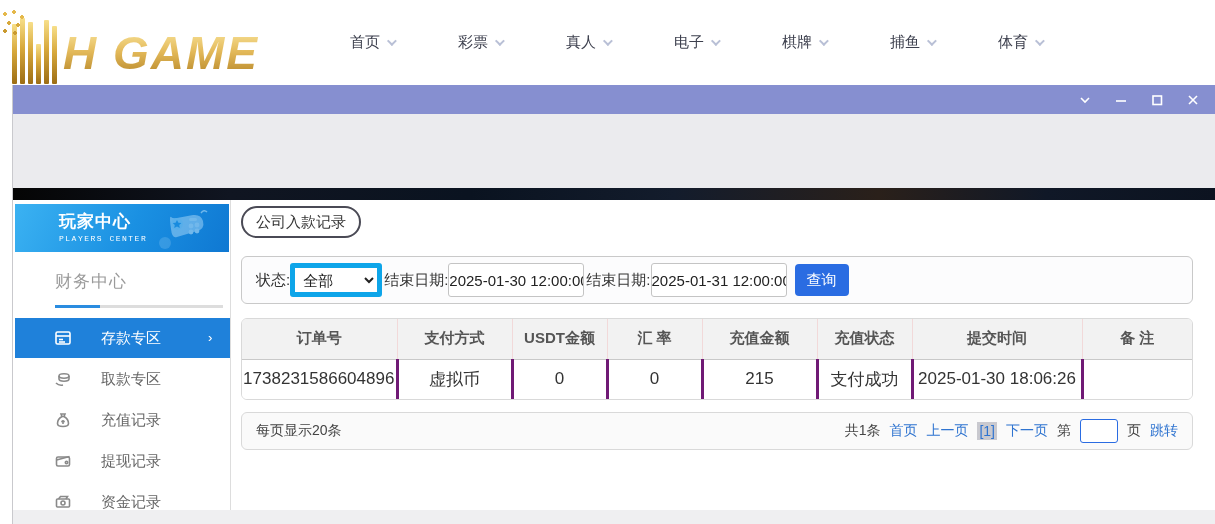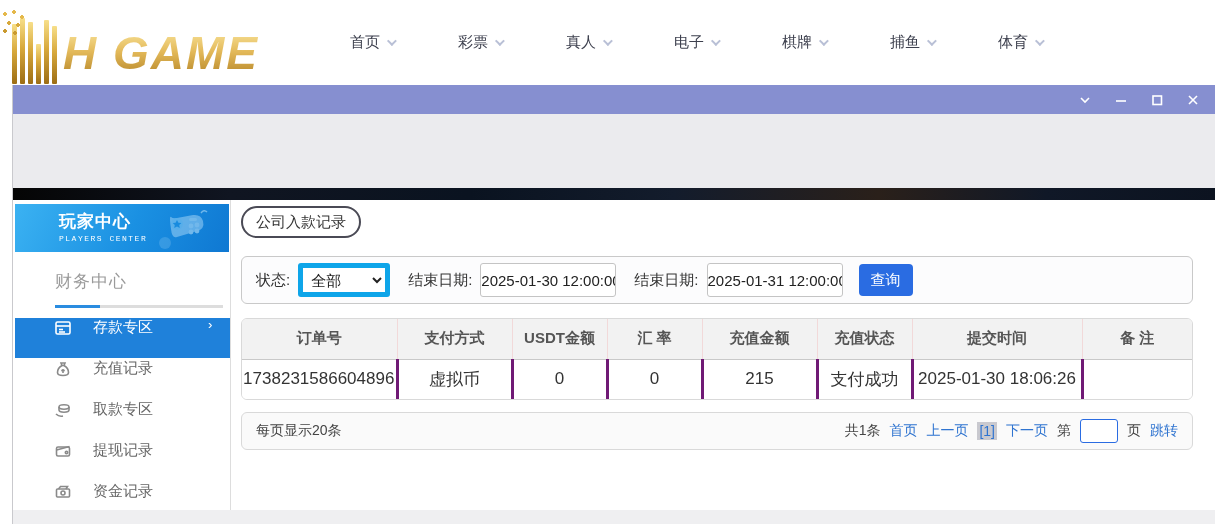--- a/index.html
+++ b/index.html
@@ -44,37 +44,37 @@
   
   .sidebar { width:218px; border-right:1px solid #ddd; background:#fff; padding:4px 0 0 2px;font-family:Liberation Mono, monospace; }
   .side-header { height:48px; margin-right:1px; position:relative; overflow:hidden; color:#fff;
     background:linear-gradient(115deg,#3bb2f2 0%,#1a90e2 55%,#0f78d2 100%); padding:6px 0 0 44px; }
   .side-header .t1 { font-size:17px; font-weight:bold; letter-spacing:1px; }
   .side-header .t2 { font-size:8px; letter-spacing:1.5px; margin-top:1px; }
   .gamepad { position:absolute; right:14px; top:5px; opacity:.55; }
   .section-label { margin:18px 0 0 40px; font-size:17px; color:#9a9a9a; letter-spacing:1px; }
   .section-rule { margin:12px 0 10px 40px; width:168px; height:3px;
     background:linear-gradient(90deg,#2a8ce0 0,#2a8ce0 45px,#ddd 45px,#ddd 100%); }
-  .menu-item { height:40px; display:flex; align-items:flex-start; padding-left:38px; gap:20px;
+  .menu-item { height:40px; display:flex; align-items:center; padding-left:38px; gap:28px;
     font-size:15px; color:#666; cursor:pointer; position:relative; margin-bottom:1px; }
   .menu-item .mi-icon { width:20px; height:20px; display:flex; align-items:center; justify-content:center; }
   .menu-item .mi-icon svg { stroke:#8a8a8a; fill:none; stroke-width:1.6; }
   .menu-item.active { background:#1f81da; color:#fff; margin-right:0; }
   .menu-item.active .mi-icon svg { stroke:#fff; }
   .menu-item .arrow { position:absolute; right:16px; color:#fff; font-size:13px; }
 
   
   .main { flex:1; padding:6px 22px 0 10px; }
   .tabs { display:flex; gap:14px; }
   .tab-pill { height:32px; padding:0 13px; display:flex; align-items:center;
     border:2px solid #4a4a55; border-radius:16px; font-size:15px; color:#333; background:#fff; cursor:pointer; }
   .tab-pill.active { color:#e32222; }
 
   .filter-box { margin-top:18px; height:48px; border:1px solid #c9c9c9; border-radius:6px;
-    background:#fcfcfd; display:flex; align-items:center; padding:0 14px; gap:8px; font-size:15px; color:#333; }
+    background:#fcfcfd; display:flex; align-items:center; padding:0 14px; gap:0; font-size:15px; color:#333; }
   .filter-box select { height:34px; width:92px; font-size:15px; color:#222;
     border:5px solid #0ea5e9; border-radius:3px; background:#fff; padding:0 4px;
     font-family:"Liberation Sans","DejaVu Sans",sans-serif; }
   .filter-box input.date { height:34px; width:136px; font-size:15px; color:#222; text-align:center;
     border:1px solid #c4c4c4; border-radius:3px; background:#fff;
     font-family:"Liberation Sans","DejaVu Sans",sans-serif; }
   .gap8 { width:2px; }
   .query-btn { height:32px; width:54px; margin-left:8px; background:#2a6ce2; color:#fff; font-size:15px;
     border:none; border-radius:4px; cursor:pointer; font-family:inherit; }
 
@@ -208,38 +208,38 @@
               <line x1="5" y1="13" x2="11" y2="13"></line>
             </svg>
         </span>
         <span>存款专区</span>
         <span class="arrow">›</span>
       </div>
 
       <div class="menu-item">
         <span class="mi-icon">
           <svg width="18" height="18" viewBox="0 0 18 18">
+              <ellipse cx="10" cy="6" rx="5" ry="2.2"></ellipse>
+              <path d="M5 6 v3 c0 1.2 2.2 2.2 5 2.2 s5 -1 5 -2.2 v-3"></path>
+              <path d="M2 13 q3 3 7 2"></path>
+            </svg>
+        </span>
+        <span>取款专区</span>
+      </div>
+
+      <div class="menu-item">
+        <span class="mi-icon">
+          <svg width="18" height="18" viewBox="0 0 18 18">
               <path d="M7 3 h4 l-1 2.5 h-2 Z"></path>
               <path d="M8 5.5 q-4.5 2.5 -4.5 7 q0 3 5.5 3 q5.5 0 5.5 -3 q0 -4.5 -4.5 -7"></path>
               <line x1="9" y1="9" x2="9" y2="13"></line>
               <line x1="7.2" y1="10.5" x2="10.8" y2="10.5"></line>
             </svg>
         </span>
         <span>充值记录</span>
-      </div>
-
-      <div class="menu-item">
-        <span class="mi-icon">
-          <svg width="18" height="18" viewBox="0 0 18 18">
-              <ellipse cx="10" cy="6" rx="5" ry="2.2"></ellipse>
-              <path d="M5 6 v3 c0 1.2 2.2 2.2 5 2.2 s5 -1 5 -2.2 v-3"></path>
-              <path d="M2 13 q3 3 7 2"></path>
-            </svg>
-        </span>
-        <span>取款专区</span>
       </div>
 
       <div class="menu-item">
         <span class="mi-icon">
           <svg width="18" height="18" viewBox="0 0 18 18">
               <rect x="2.5" y="5" width="13" height="9" rx="1.5"></rect>
               <path d="M2.5 8 l13 -3.5"></path>
               <circle cx="12.5" cy="10.5" r="1.2"></circle>
             </svg>
         </span>

